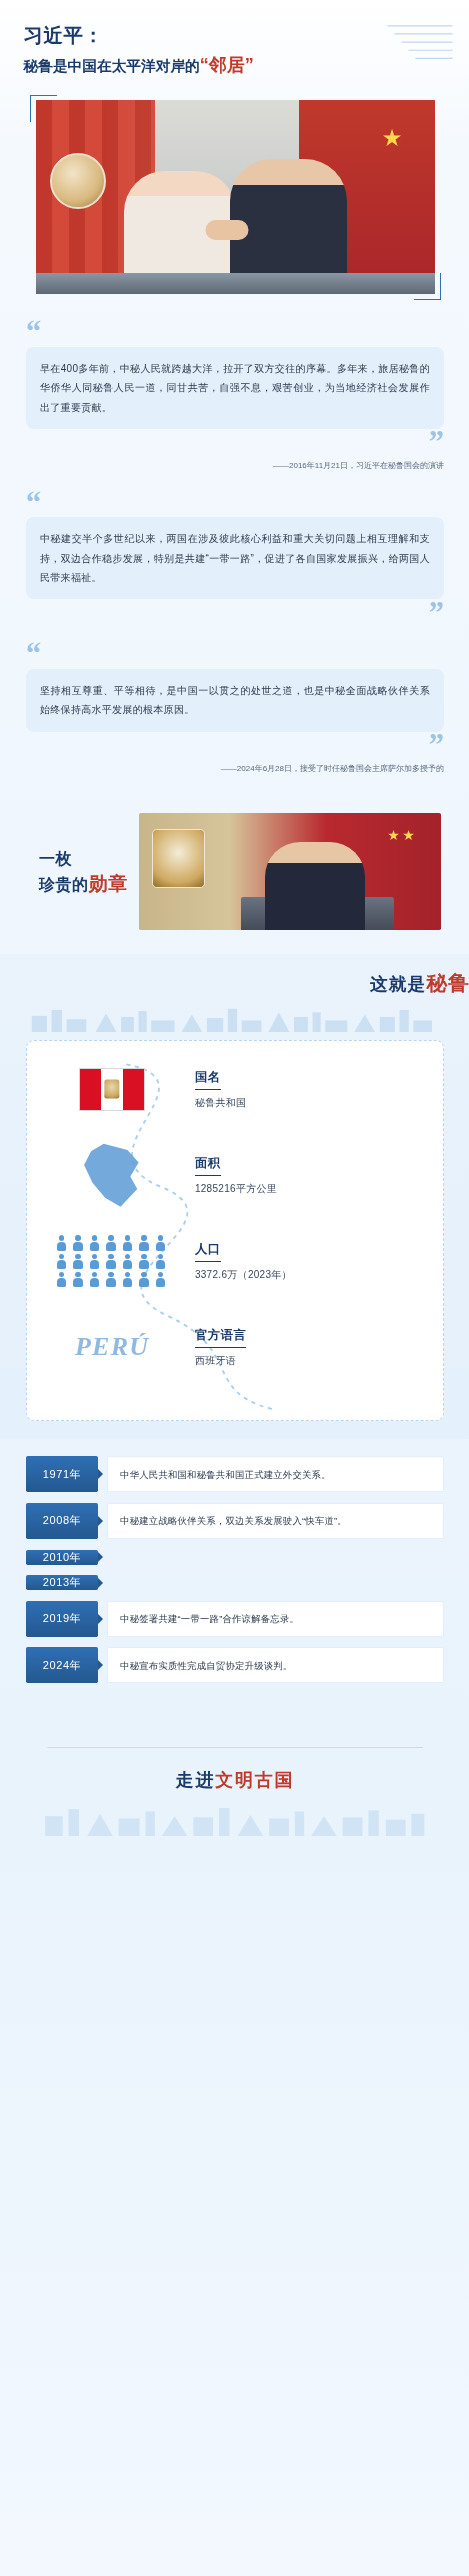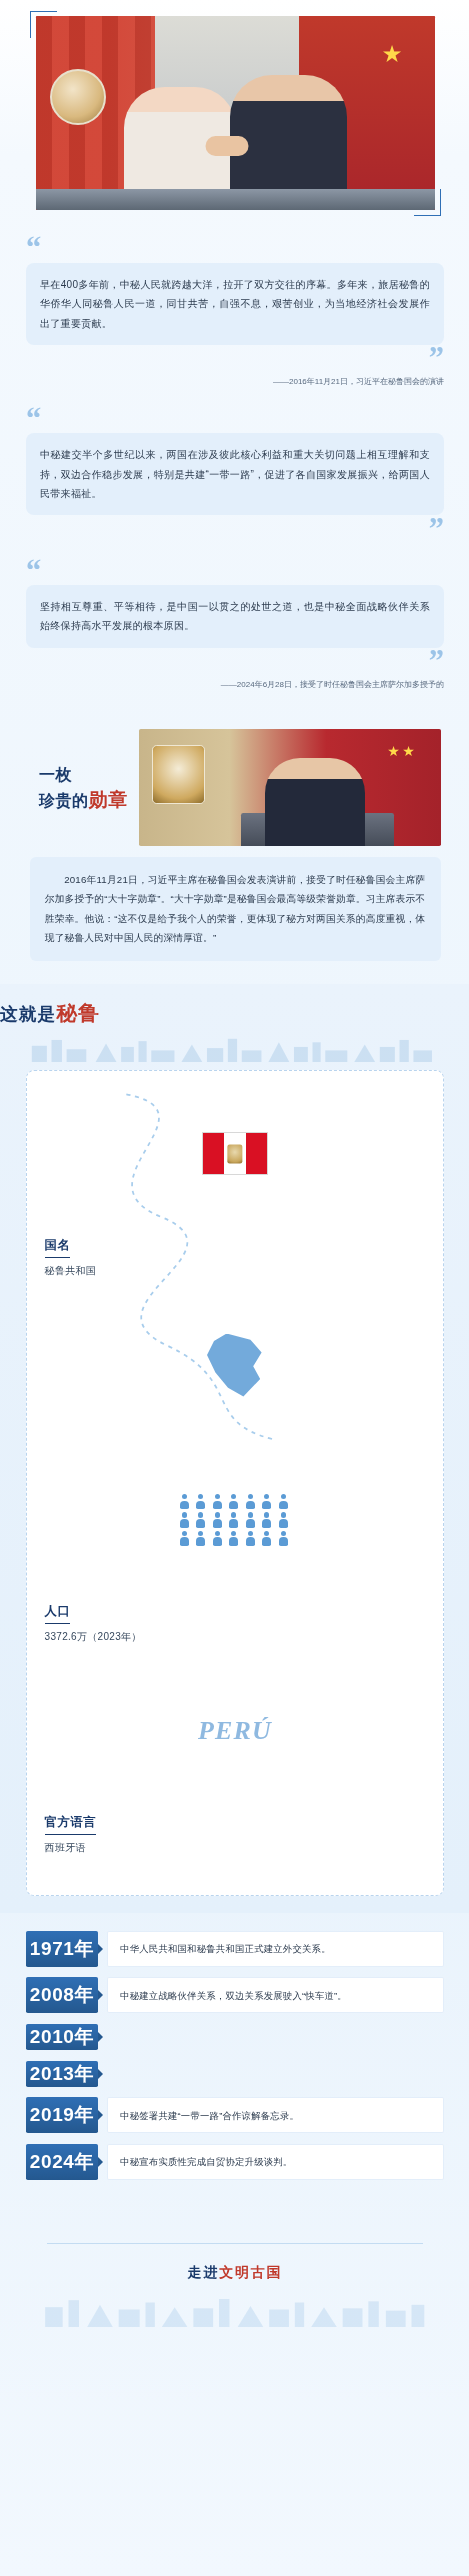--- a/index.html
+++ b/index.html
@@ -210,41 +210,41 @@
     line-height: 2.0;
     color: #2b3a4d;
     text-align: justify;
     text-indent: 2em;
     letter-spacing: 0.2px;
   }
 
   
   .peru-sec { position: relative; padding: 15.3px 0 17.6px 0; background: linear-gradient(180deg,#eaf3fc 0%, #e4f0fb 100%); }
   .peru-head {
-    text-align: left;
+    text-align: right;
     font-size: 17.6px; font-weight: bold; color: #1a3a6b;
     letter-spacing: 1.2px;
     margin-bottom: 3.5px;
   }
   .peru-head .hl { color: #c0392b; font-size: 20.6px; }
   .peru-skyline {
     height: 29px; margin: 2.3px 26px 5.9px 26px;
     opacity: .32;
   }
   .peru-card {
     position: relative;
     width: 418px; margin: 0 auto;
     background: #ffffff;
     border: 1.2px dashed #b9d4ee;
     border-radius: 8.2px;
     padding: 15.3px 17.6px 20px 17.6px;
     min-height: 376px;
   }
   .peru-curve { position: absolute; inset: 0; pointer-events: none; }
-  .fact-row { position: relative; display: flex; gap: 15.3px; margin-bottom: 20px; flex-direction: column; }
+  .fact-row { position: relative; display: flex; align-items: center; gap: 15.3px; margin-bottom: 20px; }
   .fact-visual { flex: 0 0 135px; display: flex; justify-content: center; align-items: center; height: 66px; }
   .fact-body { flex: 1 1 auto; }
   .fact-label {
     display: inline-block;
     font-size: 12.3px; font-weight: bold; color: #1a3a6b;
     border-bottom: 1.8px solid #1a3a6b;
     padding-bottom: 2.9px; margin-bottom: 5.9px;
     letter-spacing: 0.6px;
   }
   .fact-value { font-size: 10px; color: #35475c; letter-spacing: 0.3px; }
@@ -278,21 +278,21 @@
     font-size: 26px; color: #8fb9e0; letter-spacing: 1.2px;
   }
 
   
   .timeline { padding: 17.6px 26px 14px 26px; position: relative; }
   .tl-row { display: flex; align-items: stretch; margin-bottom: 10.6px; }
   .tl-year {
     flex: 0 0 72px;
     background: linear-gradient(180deg,#2f6fb5 0%, #24588f 100%);
     color: #ffffff;
-    font-size: 19px; font-weight: bold;
+    font-size: 11px; font-weight: normal;
     display: flex; align-items: center; justify-content: center;
     border-radius: 1.8px;
     letter-spacing: 0.6px;
     position: relative;
   }
   .tl-year::after {
     content: ""; position: absolute; right: -5.3px; top: 50%;
     transform: translateY(-50%);
     border-left: 5.3px solid #24588f;
     border-top: 5.3px solid transparent;
@@ -312,29 +312,44 @@
   }
 
   
   .footer {
     position: relative;
     margin-top: 15.3px;
     padding: 23.5px 0 35px 0;
     text-align: center;
   }
   .footer-rule { width: 376px; height: 1.2px; background: #c3dcf2; margin: 0 auto 20px auto; }
-  .footer-title { font-size: 14px; font-weight: bold; color: #1a3a6b; letter-spacing: 1.8px; }
+  .footer-title { font-size: 18px; font-weight: bold; color: #1a3a6b; letter-spacing: 1.8px; }
   .footer-title .hl { color: #c0392b; }
   .footer-skyline { height: 35px; margin: 9.4px 35px 0 35px; opacity: .3; }
 </style>
 </head>
 <body>
 
 <div class="page">
 
+  <div class="header">
+    <div class="header-title">习近平：</div>
+    <div class="header-sub">
+      <span>秘鲁是中国在太平洋对岸的</span><span class="hl">“邻居”</span>
+    </div>
+    <svg class="header-deco" viewBox="0 0 120 86">
+      <g stroke="#8fb9e0" stroke-width="2" fill="none">
+        <path d="M4 10 H116"></path>
+          <path d="M16 24 H116"></path>
+          <path d="M28 38 H116"></path>
+          <path d="M40 52 H116"></path>
+          <path d="M52 66 H116"></path>
+      </g>
+    </svg>
+  </div>
 
   <div class="hero-wrap">
     <div class="hero-frame">
       <span class="corner tl"></span>
       <span class="corner br"></span>
     </div>
     <div class="hero-photo">
       <div class="ph-flag-left"></div>
       <div class="ph-emblem"></div>
       <div class="ph-center"></div>
@@ -379,21 +394,20 @@
           <span>珍贵的</span><span class="hl">勋章</span>
         </div>
       </div>
       <div class="medal-photo">
         <div class="mp-emblem"></div>
         <div class="mp-podium"></div>
         <div class="mp-speaker"></div>
         <div class="mp-stars">★★</div>
       </div>
     </div>
-    <div class="medal-text">2016年11月21日，习近平主席在秘鲁国会发表演讲前，接受了时任秘鲁国会主席萨尔加多授予的“大十字勋章”。“大十字勋章”是秘鲁国会最高等级荣誉勋章。习主席表示不胜荣幸。他说：“这不仅是给予我个人的荣誉，更体现了秘方对两国关系的高度重视，体现了秘鲁人民对中国人民的深情厚谊。”</div>
   </div>
 
   <div class="peru-sec">
     <div class="peru-head">
       <span>这就是</span><span class="hl">秘鲁</span>
     </div>
 
     <svg class="peru-skyline" viewBox="0 0 712 50" preserveAspectRatio="none">
       <g fill="#8fb9e0">
         <rect x="10" y="22" width="26" height="28"></rect>
@@ -434,20 +448,24 @@
         <div class="fact-body">
           <div class="fact-label">国名</div>
           <div class="fact-value">秘鲁共和国</div>
         </div>
       </div>
 
       <div class="fact-row">
         <div class="fact-visual">
           <div class="map-peru"></div>
         </div>
+        <div class="fact-body">
+          <div class="fact-label">面积</div>
+          <div class="fact-value">1285216平方公里</div>
+        </div>
       </div>
 
       <div class="fact-row">
         <div class="fact-visual">
           <div class="people-icons">
             <div class="person-ico">
                 <div class="h"></div>
                 <div class="b"></div>
               </div>
             <div class="person-ico">

